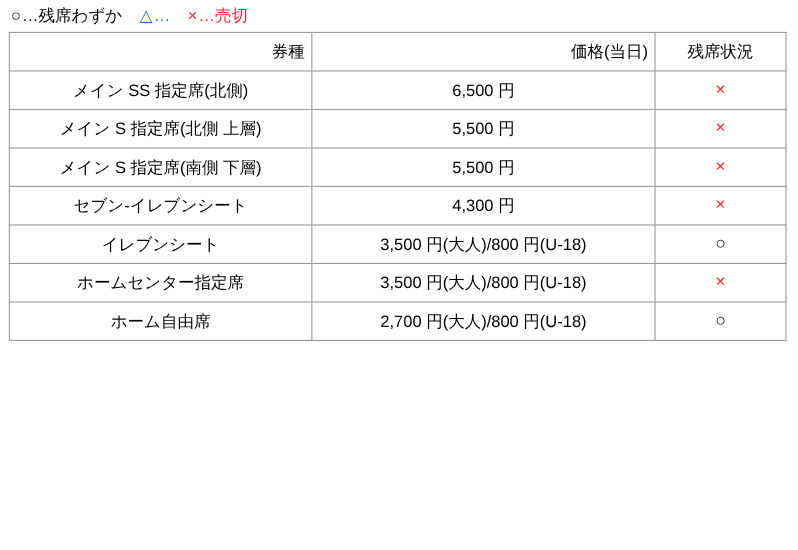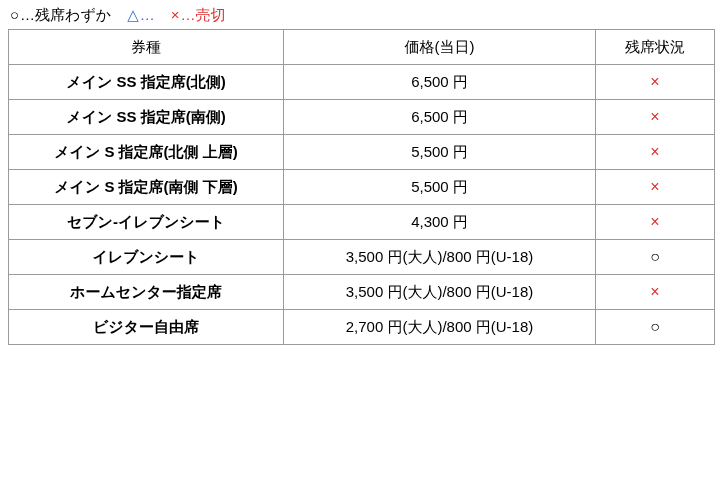--- a/index.html
+++ b/index.html
@@ -66,30 +66,29 @@
     font-weight: normal;
     vertical-align: middle;
     box-sizing: border-box;
   }
   
   col.c-type   { width: 275px; }
   col.c-price  { width: 312px; }
   col.c-avail  { width: 119px; }
 
   thead th {
-    text-align: center;
+    text-align: right;
     padding-left: 10px;
   }
   thead th.th-avail {
     text-align: center;
     padding-left: 6px;
   }
   tbody td.td-type {
     text-align: center;
-    font-weight: bold;
   }
   tbody td.td-price {
     text-align: center;
   }
   tbody td.td-avail {
     text-align: center;
     font-size: 16px;
   }
   .avail-cross { color: #e03030; }
   .avail-tri   { color: #2e6fd4; }
@@ -130,25 +129,20 @@
         <th class="th-avail">残席状況</th>
       </tr>
     </thead>
     <tbody id="table-body">
         <tr>
           <td class="td-type">メイン SS 指定席(北側)</td>
           <td class="td-price">6,500 円</td>
           <td class="td-avail avail-cross">×</td>
         </tr>
         <tr>
-          <td class="td-type">メイン SS 指定席(南側)</td>
-          <td class="td-price">6,500 円</td>
-          <td class="td-avail avail-cross">×</td>
-        </tr>
-        <tr>
           <td class="td-type">メイン S 指定席(北側 上層)</td>
           <td class="td-price">5,500 円</td>
           <td class="td-avail avail-cross">×</td>
         </tr>
         <tr>
           <td class="td-type">メイン S 指定席(南側 下層)</td>
           <td class="td-price">5,500 円</td>
           <td class="td-avail avail-cross">×</td>
         </tr>
         <tr>
@@ -160,20 +154,20 @@
           <td class="td-type">イレブンシート</td>
           <td class="td-price">3,500 円(大人)/800 円(U-18)</td>
           <td class="td-avail avail-circ">○</td>
         </tr>
         <tr>
           <td class="td-type">ホームセンター指定席</td>
           <td class="td-price">3,500 円(大人)/800 円(U-18)</td>
           <td class="td-avail avail-cross">×</td>
         </tr>
         <tr>
-          <td class="td-type">ビジター自由席</td>
+          <td class="td-type">ホーム自由席</td>
           <td class="td-price">2,700 円(大人)/800 円(U-18)</td>
           <td class="td-avail avail-circ">○</td>
         </tr>
       </tbody>
   </table>
 
 </div>
 
 </body></html>

